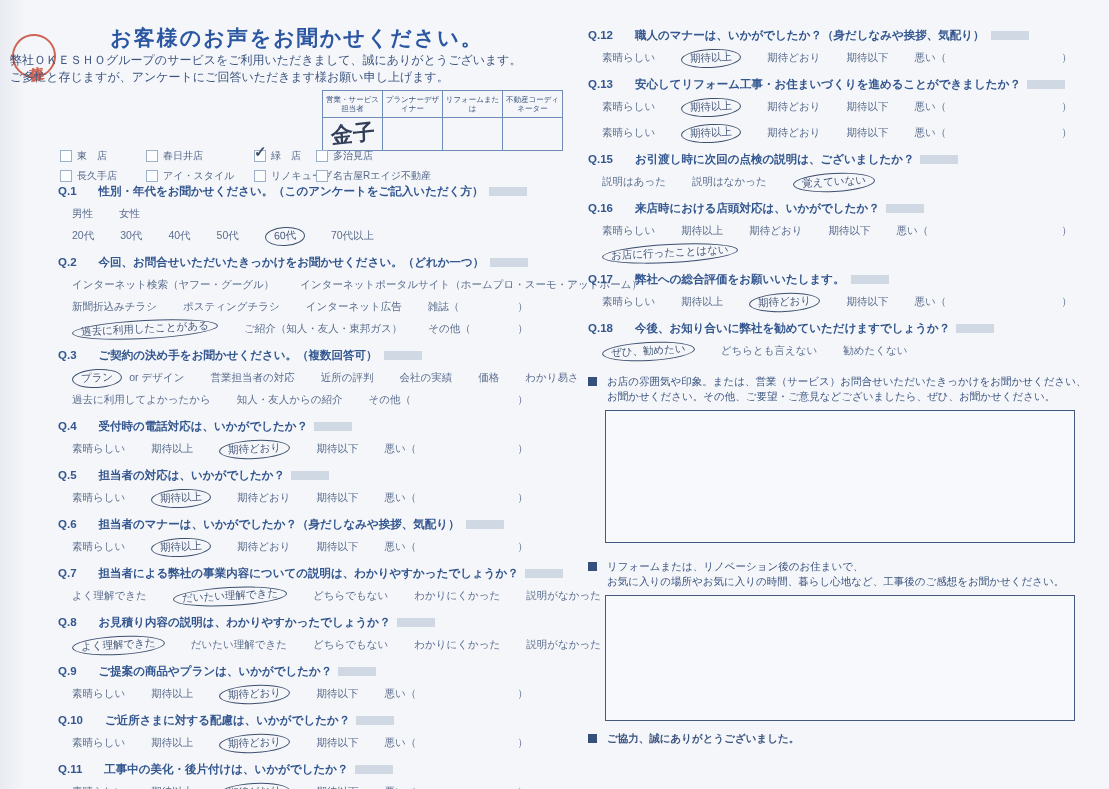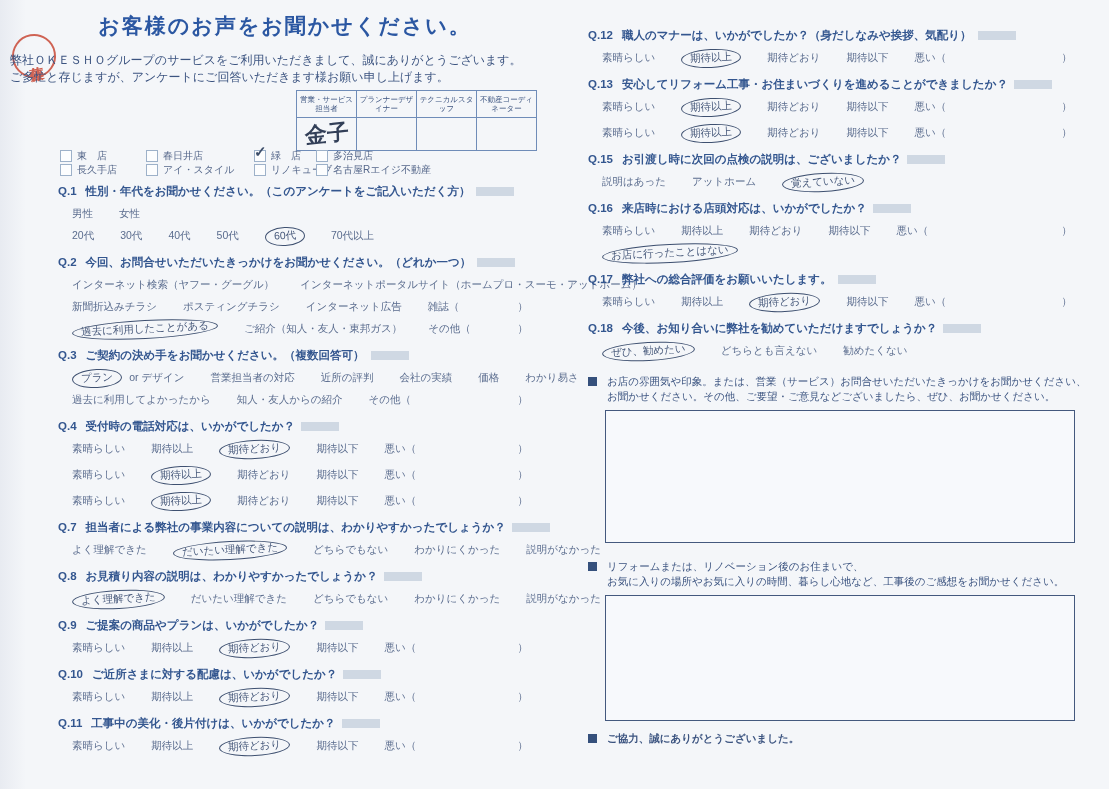--- a/index.html
+++ b/index.html
@@ -6,66 +6,66 @@
   body{
     width:1109px;height:789px;overflow:hidden;
     background:linear-gradient(90deg,#e8ebf1 0,#f4f6f9 26px,#f4f6f9 100%);
     font-family:"Liberation Sans",sans-serif;
     color:#5a6c8e;
     position:relative;
   }
   .page{position:absolute;inset:0;}
   .title{
     position:absolute;left:10px;top:12px;width:550px;text-align:center;
-    font-size:21px;font-weight:bold;color:#2b57a2;letter-spacing:2px;margin:0;
+    font-size:21px;font-weight:bold;color:#2b57a2;letter-spacing:2px;margin:12px;
   }
   .stamp{
     position:absolute;left:12px;top:34px;width:40px;height:40px;
     border:2.5px solid #c94a38;border-radius:50%;
     color:#c94a38;display:flex;align-items:center;justify-content:center;
     transform:rotate(-10deg);opacity:.85;
   }
   .stamp span{writing-mode:vertical-rl;font-size:14px;font-weight:bold;line-height:1;}
   .intro{
     position:absolute;left:10px;top:52px;width:550px;text-align:left;
     font-size:12px;color:#3c5480;line-height:17px;
   }
   .staff{
-    position:absolute;left:296px;top:90px;border-collapse:collapse;
+    position:absolute;left:322px;top:90px;border-collapse:collapse;
     table-layout:fixed;
   }
   .staff th,.staff td{border:1px solid #6f8cb8;width:55px;}
   .staff th{
     font-size:7.5px;font-weight:normal;color:#3c5480;line-height:9px;
     padding:3px 2px;height:20px;vertical-align:middle;text-align:center;
   }
   .staff td{height:30px;text-align:center;vertical-align:middle;}
   .hand{
     font-size:22px;color:#323f58;transform:rotate(-6deg) skewX(-4deg);
     display:inline-block;font-weight:bold;line-height:1;
   }
   .stores{
     position:absolute;left:60px;top:149px;width:470px;
     display:grid;grid-template-columns:86px 108px 62px auto;
-    font-size:10px;color:#55678a;
+    row-gap:6px;font-size:10px;color:#55678a;
   }
   .store{display:flex;align-items:center;white-space:nowrap;}
   .cbx{
     width:10px;height:10px;border:1px solid #9db1c9;background:#fcfdfe;
     display:inline-block;margin-right:5px;position:relative;flex:0 0 auto;
   }
   .cbx .check{
     position:absolute;left:-1px;top:-8px;font-size:15px;color:#3d4e6a;font-weight:bold;
   }
   .col{position:absolute;}
   .col-left{left:58px;top:184px;width:494px;}
   .col-right{left:588px;top:28px;width:508px;}
   .q{margin-bottom:12px;}
   .q-head{font-size:11.5px;font-weight:bold;color:#33568f;white-space:nowrap;}
-  .q-head .qno{margin-right:9px;}
+  .q-head .qno{margin-right:22px;}
   .hl-bar{
     display:inline-block;width:38px;height:9px;background:#cfd8e3;
     margin-left:6px;vertical-align:-1px;
   }
   .opt-row{
     display:flex;align-items:flex-start;padding-left:14px;margin-top:8px;
     font-size:10.5px;color:#5a6c8e;white-space:nowrap;
   }
   .opt{margin-right:26px;}
   .opt.tight{margin-right:7px;}
@@ -103,21 +103,21 @@
   <div class="intro">
     <div>弊社ＯＫＥＳＨＯグループのサービスをご利用いただきまして、誠にありがとうございます。</div>
     <div>ご多忙と存じますが、アンケートにご回答いただきます様お願い申し上げます。</div>
   </div>
 
   <table class="staff">
     <tbody>
         <tr>
       <th>営業・サービス担当者</th>
       <th>プランナーデザイナー</th>
-      <th>テクニカルスタッフ</th>
+      <th>リフォームまたは</th>
       <th>不動産コーディネーター</th>
     </tr>
     <tr>
       <td><span class="hand">金子</span></td>
       <td></td>
       <td></td>
       <td></td>
     </tr>
   </tbody>
     </table>
@@ -218,30 +218,32 @@
         <div class="opt-row">
           <span class="opt">素晴らしい</span>
           <span class="opt">期待以上</span>
           <span class="opt"><span class="circle"><span>期待どおり</span></span></span>
           <span class="opt">期待以下</span>
           <span class="opt">悪い（</span>
           <span class="tail">）</span>
         </div>
       </div>
       <div class="q">
+        <div class="q-head"><span class="qno">Q.5</span><span class="qtext">担当者の対応は、いかがでしたか？</span><span class="hl-bar"></span></div>
         <div class="opt-row">
           <span class="opt">素晴らしい</span>
           <span class="opt"><span class="circle"><span>期待以上</span></span></span>
           <span class="opt">期待どおり</span>
           <span class="opt">期待以下</span>
           <span class="opt">悪い（</span>
           <span class="tail">）</span>
         </div>
       </div>
       <div class="q">
+        <div class="q-head"><span class="qno">Q.6</span><span class="qtext">担当者のマナーは、いかがでしたか？（身だしなみや挨拶、気配り）</span><span class="hl-bar"></span></div>
         <div class="opt-row">
           <span class="opt">素晴らしい</span>
           <span class="opt"><span class="circle"><span>期待以上</span></span></span>
           <span class="opt">期待どおり</span>
           <span class="opt">期待以下</span>
           <span class="opt">悪い（</span>
           <span class="tail">）</span>
         </div>
       </div>
       <div class="q">
@@ -330,21 +332,21 @@
             <span class="opt">期待どおり</span>
             <span class="opt">期待以下</span>
             <span class="opt">悪い（</span>
             <span class="tail">）</span>
           </div>
         </div>
         <div class="q">
           <div class="q-head"><span class="qno">Q.15</span><span class="qtext">お引渡し時に次回の点検の説明は、ございましたか？</span><span class="hl-bar"></span></div>
           <div class="opt-row">
             <span class="opt">説明はあった</span>
-            <span class="opt">アットホーム</span>
+            <span class="opt">説明はなかった</span>
             <span class="opt"><span class="circle"><span>覚えていない</span></span></span>
           </div>
         </div>
         <div class="q">
           <div class="q-head"><span class="qno">Q.16</span><span class="qtext">来店時における店頭対応は、いかがでしたか？</span><span class="hl-bar"></span></div>
           <div class="opt-row">
             <span class="opt">素晴らしい</span>
             <span class="opt">期待以上</span>
             <span class="opt">期待どおり</span>
             <span class="opt">期待以下</span>

